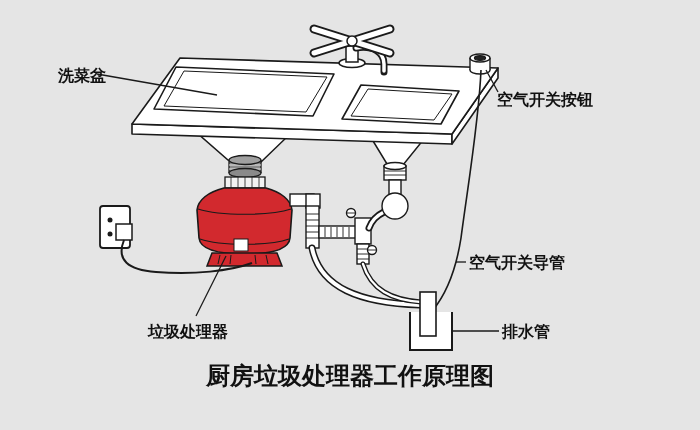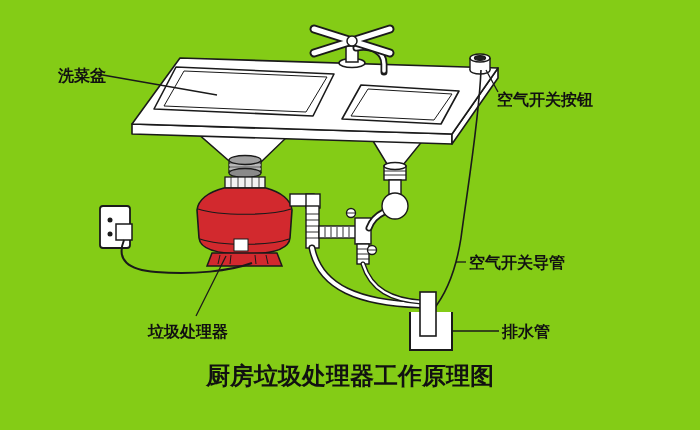--- a/index.html
+++ b/index.html
@@ -1,16 +1,16 @@
 <!DOCTYPE html>
 <html><head>
 <meta charset="utf-8">
 <style>
   html,body{margin:0;padding:0;background:#fff;}
-  .stage{position:relative;width:700px;height:430px;background:#84cc16;overflow:hidden;
+  .stage{position:relative;width:700px;height:430px;background:#e5e5e5;overflow:hidden;
          font-family:"Liberation Sans",sans-serif;}
   svg{display:block;}
   svg text{font-family:"Liberation Sans",sans-serif;fill:#111;}
   .lbl{font-size:16px;font-weight:700;}
   .ttl{font-size:24px;font-weight:700;}
 </style>
 </head>
 <body>
 
 <div class="stage">

